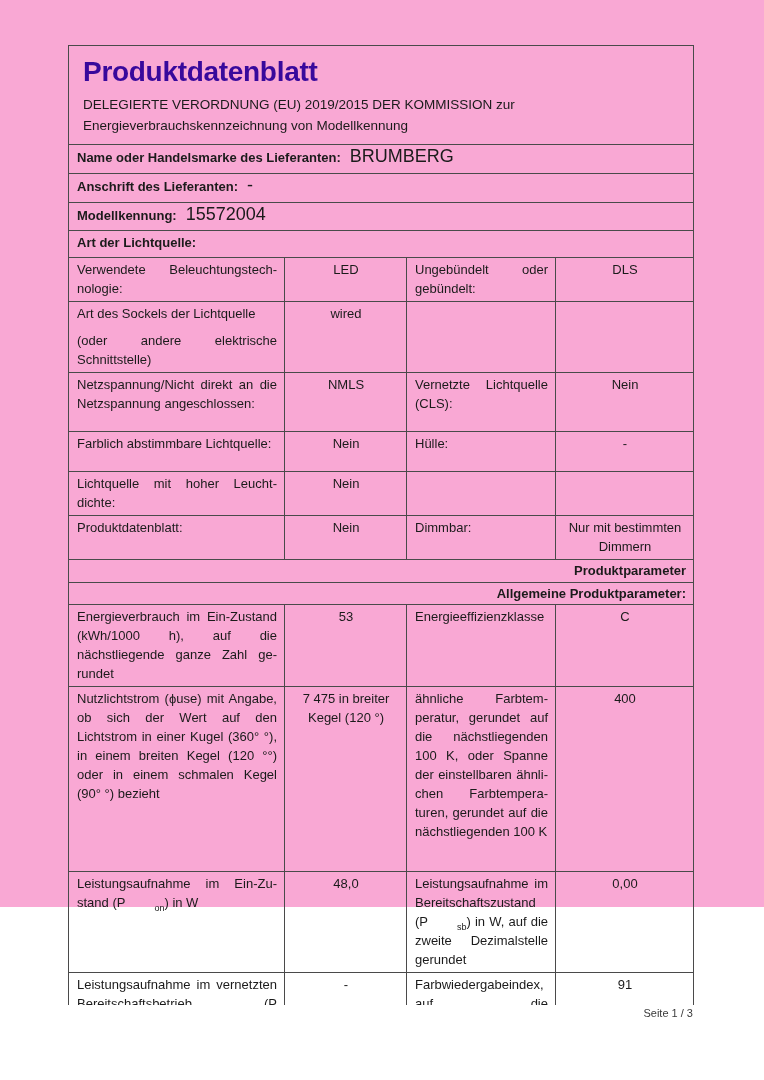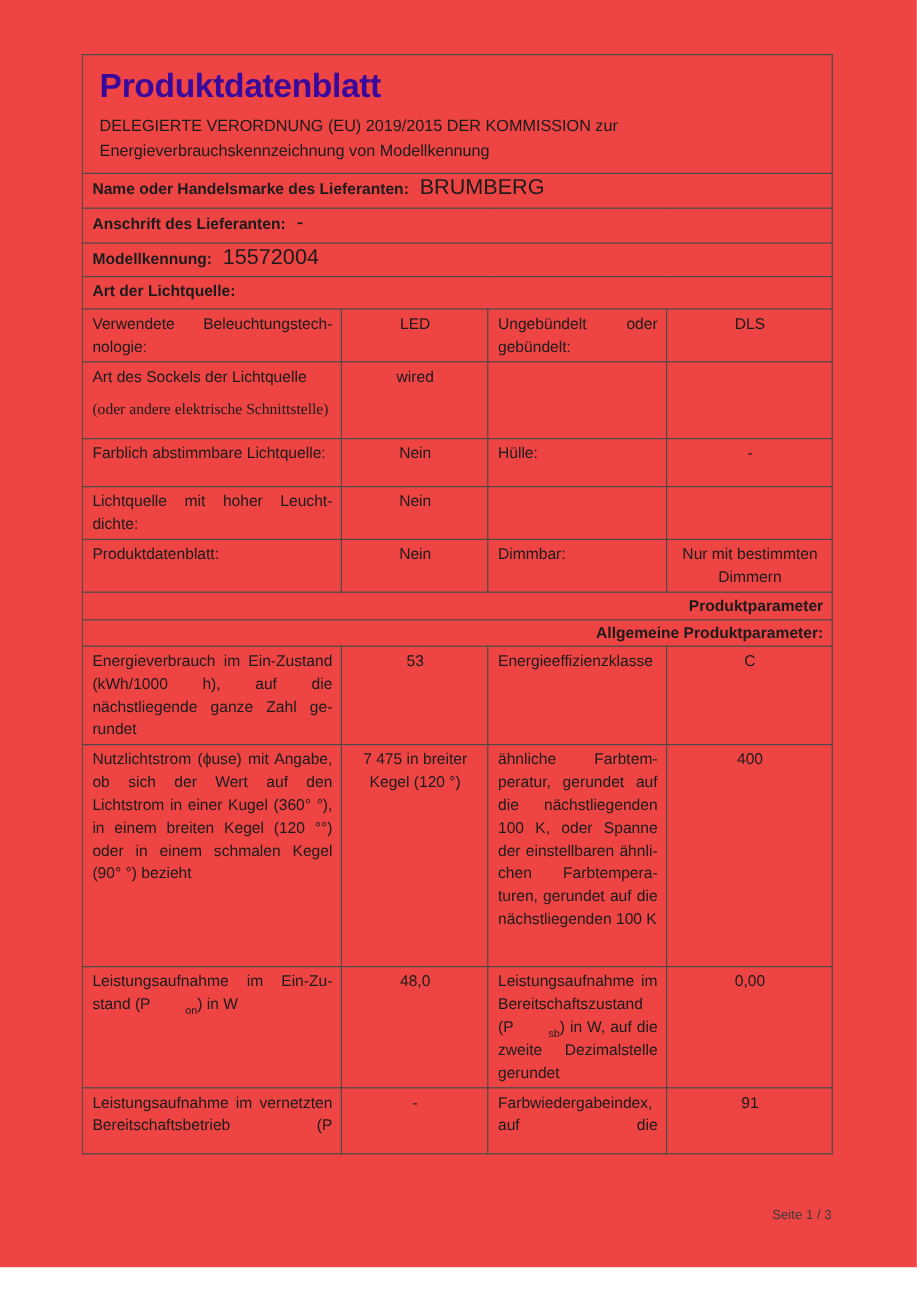--- a/index.html
+++ b/index.html
@@ -1,34 +1,34 @@
 <!DOCTYPE html>
 <html><head>
 <meta charset="utf-8">
 <style>
   html,body{margin:0;padding:0;background:#ffffff;}
   body{width:764px;height:1080px;font-family:"Liberation Sans",sans-serif;color:#1b1b1b;overflow:hidden;}
-  .sheet{position:relative;width:764px;height:1056px;background:#ef4444;}
+  .sheet{position:relative;width:764px;height:907px;background:#f9a8d4;}
   .clipbox{position:absolute;left:68px;top:45px;width:629px;height:960px;overflow:hidden;}
   table.doc{border-collapse:collapse;table-layout:fixed;width:625px;}
   td{border:1px solid #4a4a4a;vertical-align:top;padding:2px 7px 3px 8px;font-size:13px;line-height:19px;}
   
   td.title-cell{padding:10px 15px 8px 14px;}
   h1.ptitle{margin:0;font-size:28px;line-height:32px;font-weight:bold;color:#38099c;letter-spacing:-0.3px;}
   .subtitle{margin-top:7px;font-size:13.5px;line-height:20.5px;color:#1b1b1b;}
   
   .lbl{font-weight:bold;font-size:13px;}
   .ival{margin-left:9px;font-size:18px;}
   
   .j{text-align:justify;}
   .jl{text-align:justify;text-align-last:justify;}
   .val{text-align:center;}
   .center-bold{text-align:right;font-weight:bold;padding:1px 7px;}
   .hdr td{padding:1px 7px 2px 8px;}
-  .para2{margin-top:8px;text-align:justify;font-family:Liberation Serif, serif;}
+  .para2{margin-top:8px;text-align:justify;}
   sub{font-size:9px;line-height:0;margin-left:29px;}
   .footer{position:absolute;top:1007px;right:71px;font-size:11px;color:#3a3a3a;}
 </style>
 </head>
 <body>
 
 <div class="sheet">
   <div class="clipbox">
     <table class="doc">
       <colgroup>
@@ -77,20 +77,26 @@
         <td class="val">DLS</td>
       </tr>
       <tr style="height:64px">
         <td>
           <div>Art des Sockels der Lichtquelle</div>
           <div class="para2">(oder andere elektrische Schnittstelle)</div>
         </td>
         <td class="val">wired</td>
         <td></td>
         <td class="val"></td>
+      </tr>
+      <tr style="height:59px">
+        <td class="j">Netzspannung/Nicht direkt an die Netzspannung angeschlos­sen:</td>
+        <td class="val">NMLS</td>
+        <td class="j">Vernetzte Lichtquel­le (CLS):</td>
+        <td class="val">Nein</td>
       </tr>
       <tr style="height:40px">
         <td class="j">Farblich abstimmbare Licht­quelle:</td>
         <td class="val">Nein</td>
         <td>Hülle:</td>
         <td class="val">-</td>
       </tr>
       <tr style="height:40px">
         <td class="j">Lichtquelle mit hoher Leucht­dichte:</td>
         <td class="val">Nein</td>

